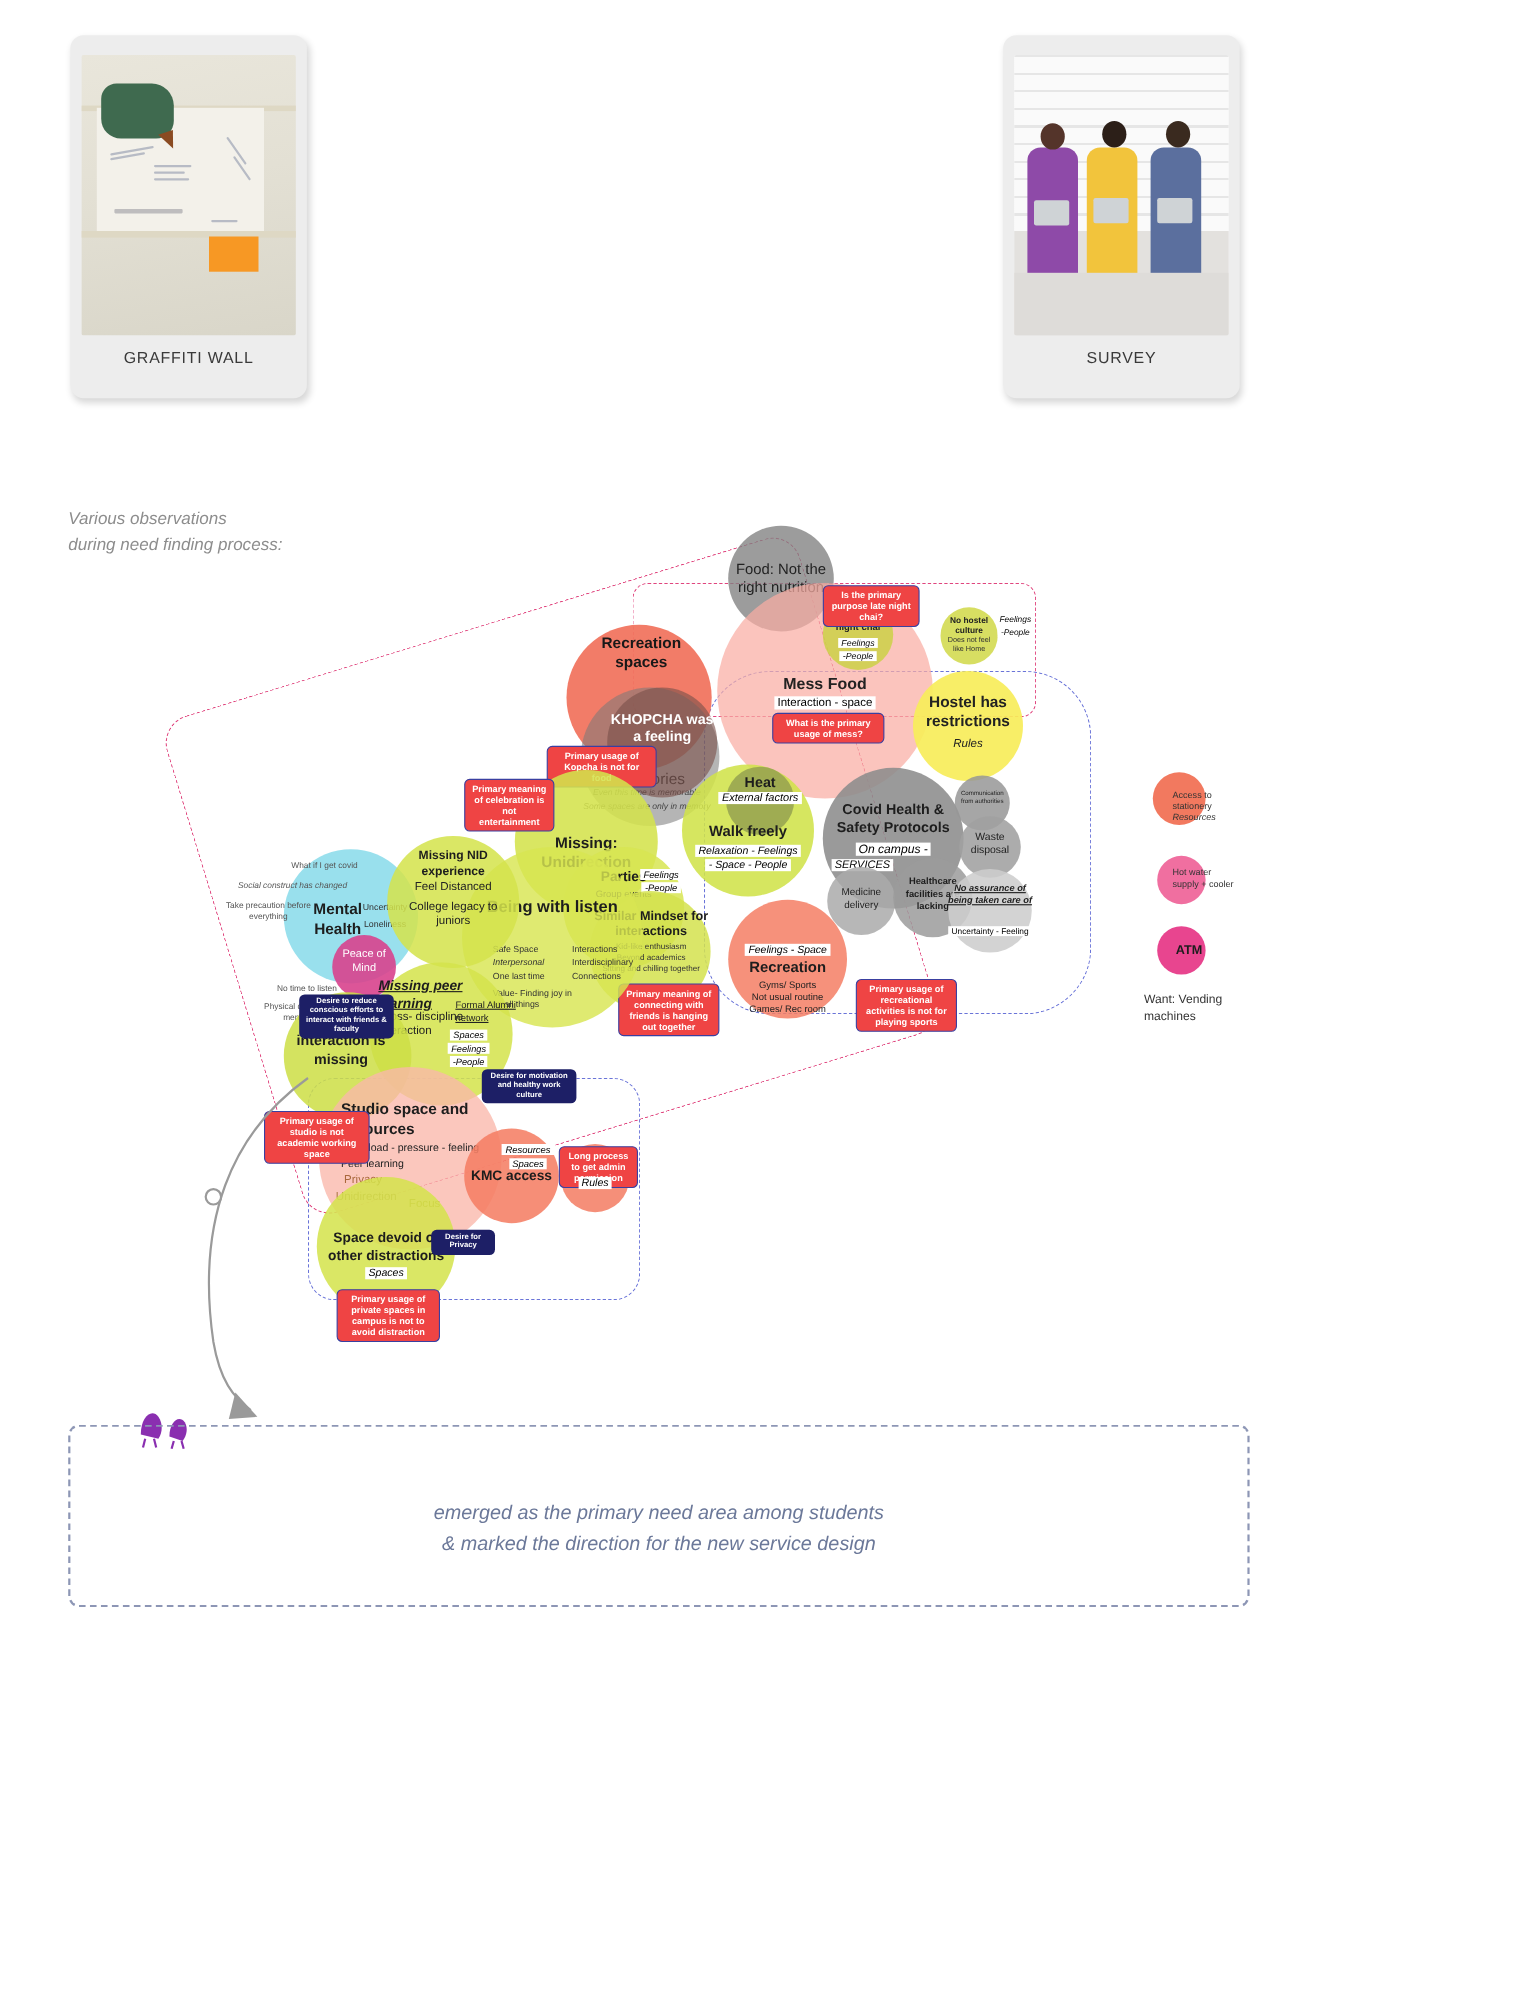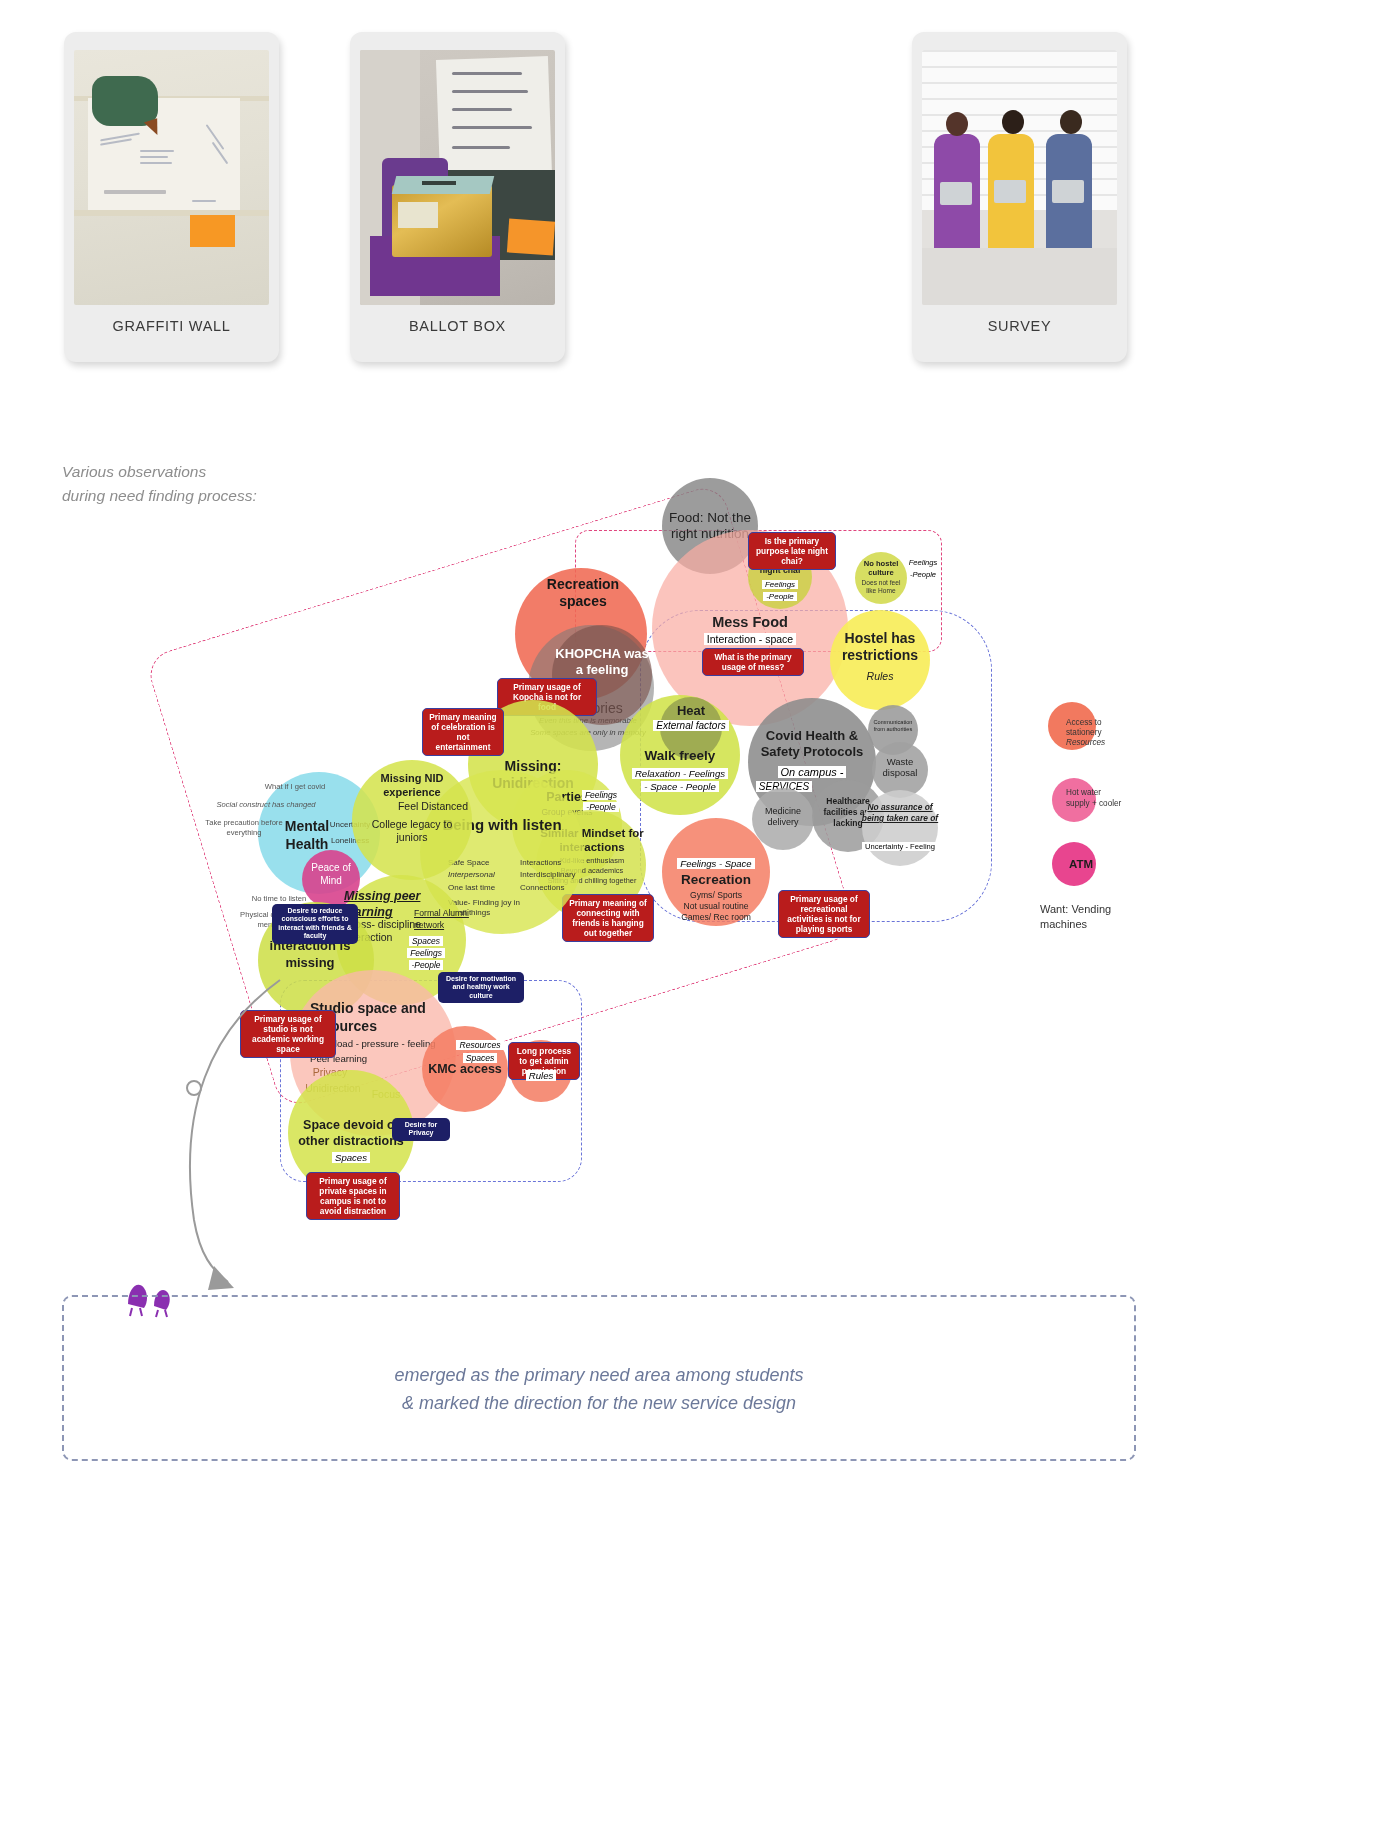--- a/index.html
+++ b/index.html
@@ -58,21 +58,21 @@
 
   
   .obs{position:absolute;left:62px;top:460px;font-size:15.5px;line-height:1.55;color:#8d8d8d;font-style:italic;}
 
   
   .map{position:absolute;left:0;top:470px;width:1400px;height:790px;}
   .bub{position:absolute;border-radius:50%;display:flex;align-items:center;justify-content:center;
        text-align:center;box-sizing:border-box;}
   .bub .inner{padding:2px 4px;}
   .t{position:absolute;box-sizing:border-box;text-align:center;}
-  .blk{background:#b91c1c;color:#fff;border:1.4px solid #3a3fa0;border-radius:5px;
+  .blk{background:#ef4444;color:#fff;border:1.4px solid #3a3fa0;border-radius:5px;
        font-size:8.3px;line-height:1.22;padding:3px 5px;font-weight:600;}
   .navy{background:#1d1f66;color:#fff;border-radius:5px;font-size:7px;line-height:1.2;padding:3px 4px;font-weight:700;}
   .tagw{background:#fff;display:inline-block;padding:0 3px;font-style:italic;}
   .dash-pink{position:absolute;border:1.4px dashed #e0457e;border-radius:26px;}
   .dash-blue{position:absolute;border:1.4px dashed #6a74d8;border-radius:26px;}
 
   
   .leg{position:absolute;border-radius:50%;display:flex;align-items:center;justify-content:center;text-align:center;}
 
   
@@ -103,42 +103,20 @@
         <div class="scr" style="left:126px;top:86px;width:30px;transform:rotate(55deg)"></div>
         <div class="scr" style="left:133px;top:102px;width:26px;transform:rotate(55deg)"></div>
         <div class="scr" style="left:30px;top:140px;width:62px;height:4px;background:rgba(70,70,90,.30)"></div>
         <div class="scr" style="left:118px;top:150px;width:24px"></div>
         <div class="sticky"></div>
       </div>
     </div>
     <div class="cap">GRAFFITI WALL</div>
   </div>
 
-  <div class="card" style="left:350px;top:32px;">
-    <div class="photo">
-      <div class="ph-ballot" style="width:100%;height:100%">
-        <div class="wall"></div>
-          <div class="sheet"></div>
-          <div class="chalk"></div>
-        <div class="chair"></div>
-          <div class="table"></div>
-        <div class="box"></div>
-          <div class="lid"></div>
-          <div class="slot"></div>
-          <div class="lbl"></div>
-        <div class="sticky"></div>
-        <div class="hw" style="left:92px;top:22px;width:70px"></div>
-        <div class="hw" style="left:92px;top:40px;width:76px"></div>
-        <div class="hw" style="left:92px;top:58px;width:60px"></div>
-        <div class="hw" style="left:92px;top:76px;width:80px"></div>
-        <div class="hw" style="left:92px;top:96px;width:58px"></div>
-      </div>
-    </div>
-    <div class="cap">BALLOT BOX</div>
-  </div>
 
 
   <div class="card" style="left:912px;top:32px;">
     <div class="photo">
       <div class="ph-survey" style="width:100%;height:100%">
         <div class="brick"></div>
           <div class="floorb"></div>
         <div class="a" style="left:12px;background:#8e4aa8;"></div>
         <div class="h" style="left:24px;top:62px;background:#54342a;"></div>
         <div class="dev" style="left:18px;top:132px;"></div>
@@ -292,21 +270,21 @@
   <div class="t" style="left:234px;top:424px;width:90px;font-size:7.6px;color:#555;">No time to listen</div>
   <div class="t" style="left:230px;top:440px;width:108px;font-size:7.6px;line-height:1.35;color:#555;">Physical distance creating mental distance</div>
   <div class="t" style="left:318px;top:350px;width:64px;font-size:8px;color:#333;">Uncertainty</div>
   <div class="t" style="left:318px;top:366px;width:64px;font-size:8px;color:#333;">Loneliness</div>
 
   <div class="bub" style="left:302px;top:380px;width:58px;height:58px;background:rgba(216,67,141,.9);"></div>
   <div class="t" style="left:302px;top:392px;width:58px;font-size:10px;line-height:1.25;color:#fff;">Peace of Mind</div>
 
   <div class="bub" style="left:352px;top:290px;width:120px;height:120px;background:rgba(212,227,76,.86);"></div>
   <div class="t" style="left:356px;top:302px;width:112px;font-size:11px;font-weight:bold;line-height:1.25;color:#1d1d1d;">Missing NID experience</div>
-  <div class="t" style="left:356px;top:330px;width:112px;font-size:10.5px;color:#222;text-align:right;">Feel Distanced</div>
+  <div class="t" style="left:356px;top:330px;width:112px;font-size:10.5px;color:#222;">Feel Distanced</div>
   <div class="t" style="left:356px;top:348px;width:112px;font-size:10.5px;line-height:1.25;color:#222;">College legacy to juniors</div>
 
   <div class="bub" style="left:336px;top:405px;width:130px;height:130px;background:rgba(212,227,76,.86);"></div>
   <div class="t" style="left:338px;top:418px;width:126px;font-size:12.5px;font-weight:bold;font-style:italic;
               text-decoration:underline;line-height:1.3;color:#1d1d1d;text-align:left;padding-left:6px;">Missing peer learning</div>
   <div class="t" style="left:338px;top:448px;width:126px;font-size:10.5px;line-height:1.25;color:#222;text-align:left;padding-left:6px;">Cross- discipline interaction</div>
   <div class="t" style="left:398px;top:466px;width:56px;font-size:8.4px;">
     <span class="tagw">Spaces</span></div>
   <div class="t" style="left:398px;top:478px;width:56px;font-size:8.4px;">
     <span class="tagw">Feelings</span></div>

